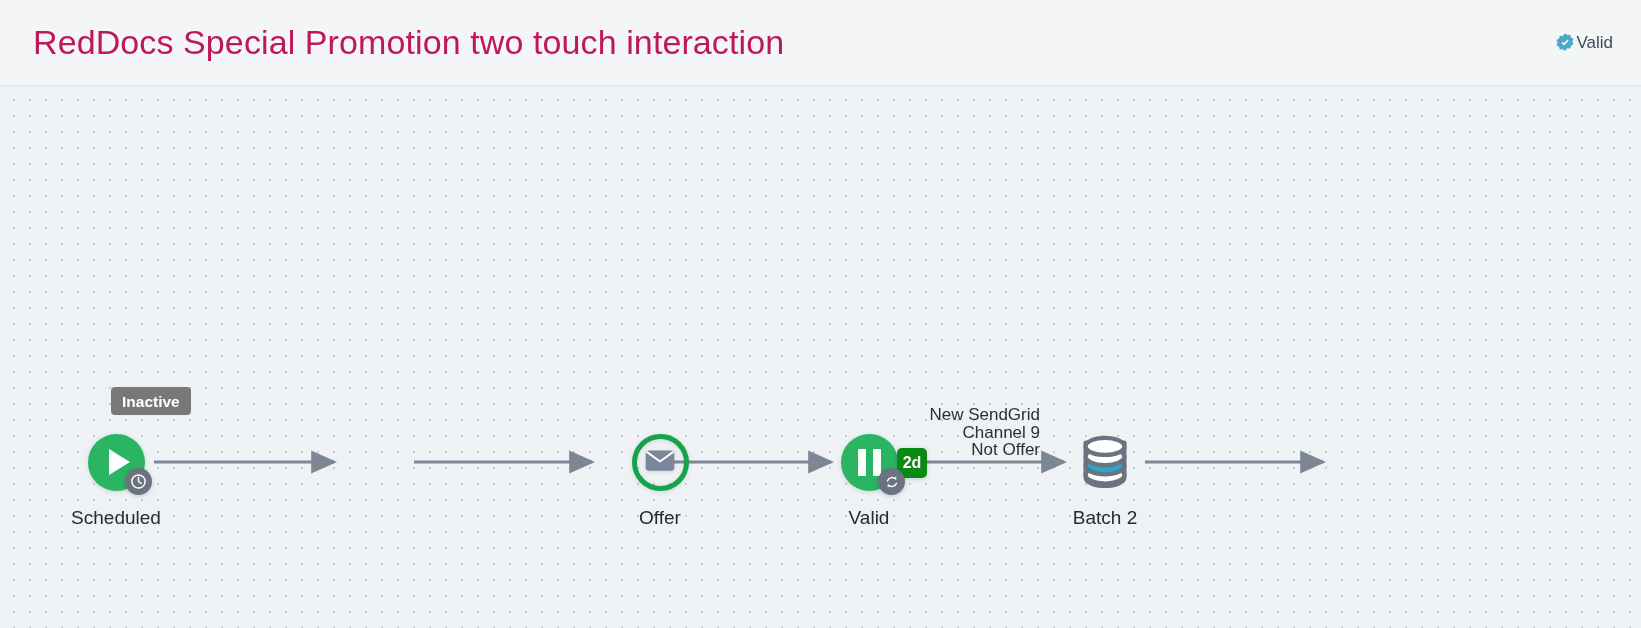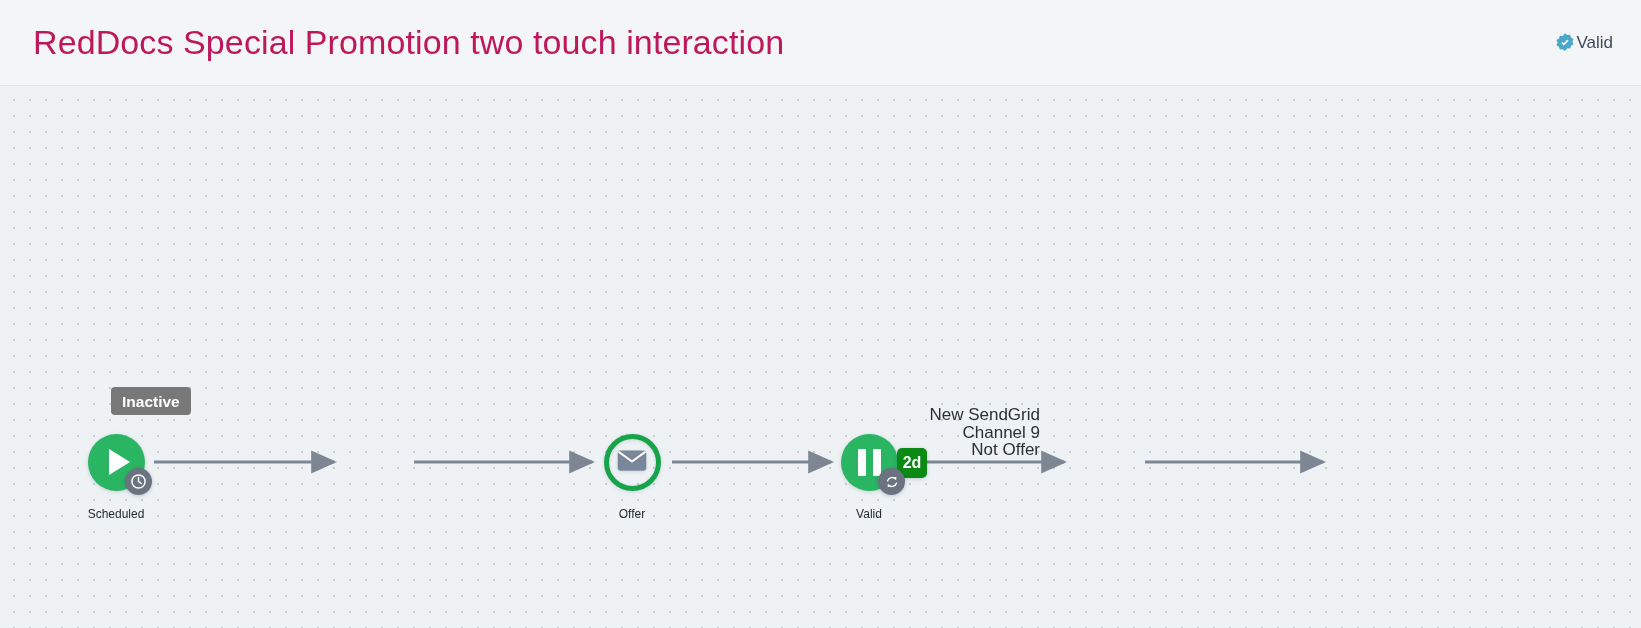--- a/index.html
+++ b/index.html
@@ -89,21 +89,21 @@
   .node-icon-wrap {
     position: relative;
     width: 64px;
     height: 64px;
     display: flex;
     align-items: center;
     justify-content: center;
   }
   .node-label {
     margin-top: 13px;
-    font-size: 12px;
+    font-size: 19px;
     color: #252b33;
     white-space: nowrap;
     text-align: center;
   }
 
   
   .circle-fill {
     width: 57px;
     height: 57px;
     border-radius: 50%;
@@ -253,21 +253,21 @@
             <circle cx="12" cy="12" r="9.3" fill="none" stroke="#ffffff" stroke-width="2.1"></circle>
             <path d="M12 6.4 L12 12 L15.8 14.6" fill="none" stroke="#ffffff" stroke-width="2.1" stroke-linecap="round" stroke-linejoin="round"></path>
           </svg>
         </span>
         <div class="tooltip">Inactive</div>
       </div>
       <div class="node-label">Scheduled</div>
     </div>
 
 
-    <div class="node" style="left:632px; top:344px;">
+    <div class="node" style="left:660px; top:344px;">
       <div class="node-icon-wrap">
         <div class="circle-ring">
           <span>
             <svg viewBox="0 0 32 24" width="30" height="23" aria-hidden="true">
               <rect x="0.8" y="1.2" width="30.4" height="21.6" rx="2.6" fill="#7a879a"></rect>
               <path d="M2.2 3.1 L16 13.1 L29.8 3.1" fill="none" stroke="#ffffff" stroke-width="2.1" stroke-linecap="round" stroke-linejoin="round"></path>
             </svg>
           </span>
         </div>
       </div>
@@ -288,16 +288,33 @@
             <path d="M17.6 7.6 A7.4 7.4 0 0 0 5.3 10.2" fill="none" stroke="#ffffff" stroke-width="2.2" stroke-linecap="round"></path>
             <path d="M6.4 16.4 A7.4 7.4 0 0 0 18.7 13.8" fill="none" stroke="#ffffff" stroke-width="2.2" stroke-linecap="round"></path>
             <path d="M18.5 3.6 L18.1 8.0 L13.8 7.3 z" fill="#ffffff"></path>
             <path d="M5.5 20.4 L5.9 16.0 L10.2 16.7 z" fill="#ffffff"></path>
           </svg>
         </span>
       </div>
       <div class="node-label">Valid</div>
     </div>
 
+    <div class="node" style="left:1105px; top:344px;">
+      <div class="node-icon-wrap">
+        <span>
+          <svg viewBox="0 0 64 64" width="62" height="62" aria-hidden="true">
+            <g>
+              <path d="M12 14 h40 v36 a20 8.8 0 0 1 -40 0 z" fill="#ffffff" stroke="#6b7280" stroke-width="4.4" stroke-linejoin="round"></path>
+              <path d="M12 38 h40 v9.5 h-40 z" fill="#2ba6c6"></path>
+              <ellipse cx="32" cy="47.5" rx="20" ry="8.8" fill="#ffffff" stroke="#6b7280" stroke-width="4.4"></ellipse>
+              <ellipse cx="32" cy="38" rx="20" ry="8.8" fill="#2ba6c6" stroke="#6b7280" stroke-width="4.4"></ellipse>
+              <ellipse cx="32" cy="28.5" rx="20" ry="8.8" fill="#ffffff" stroke="#6b7280" stroke-width="4.4"></ellipse>
+              <ellipse cx="32" cy="18" rx="20" ry="8.8" fill="#ffffff" stroke="#6b7280" stroke-width="4.4"></ellipse>
+            </g>
+          </svg>
+        </span>
+      </div>
+      <div class="node-label">Batch 2</div>
+    </div>
 
 
   </div>
 </div>
 
 </body></html>

